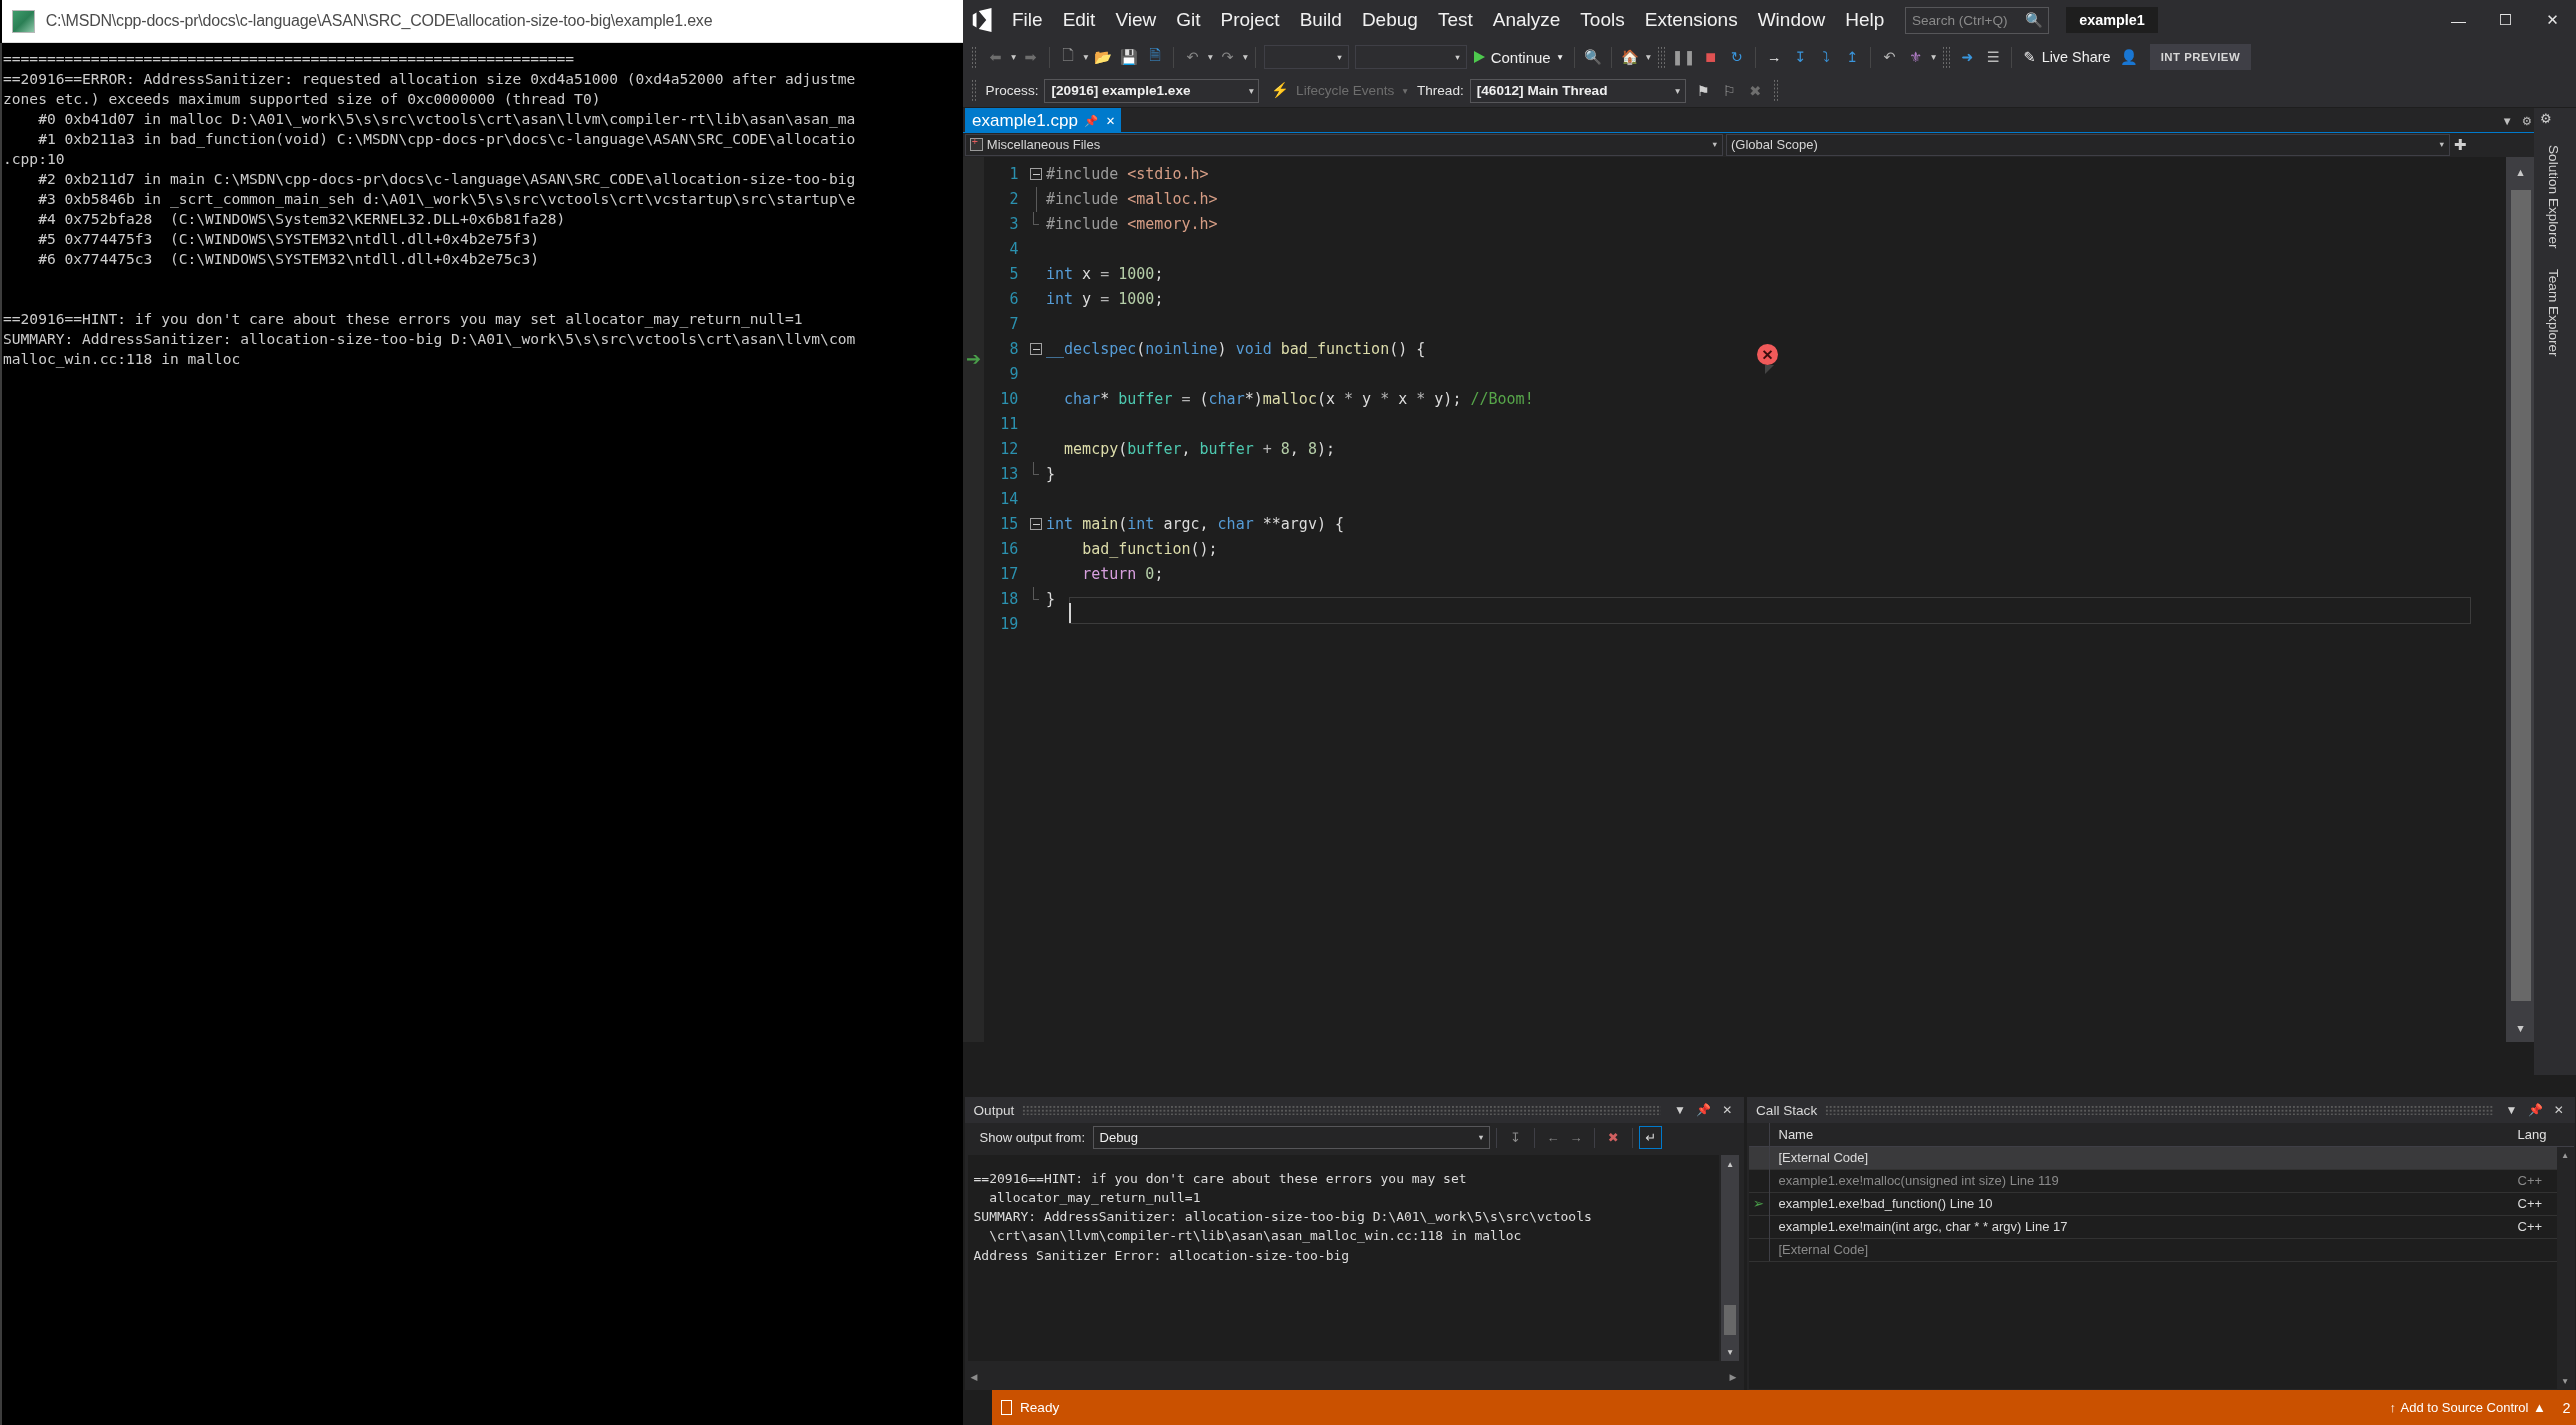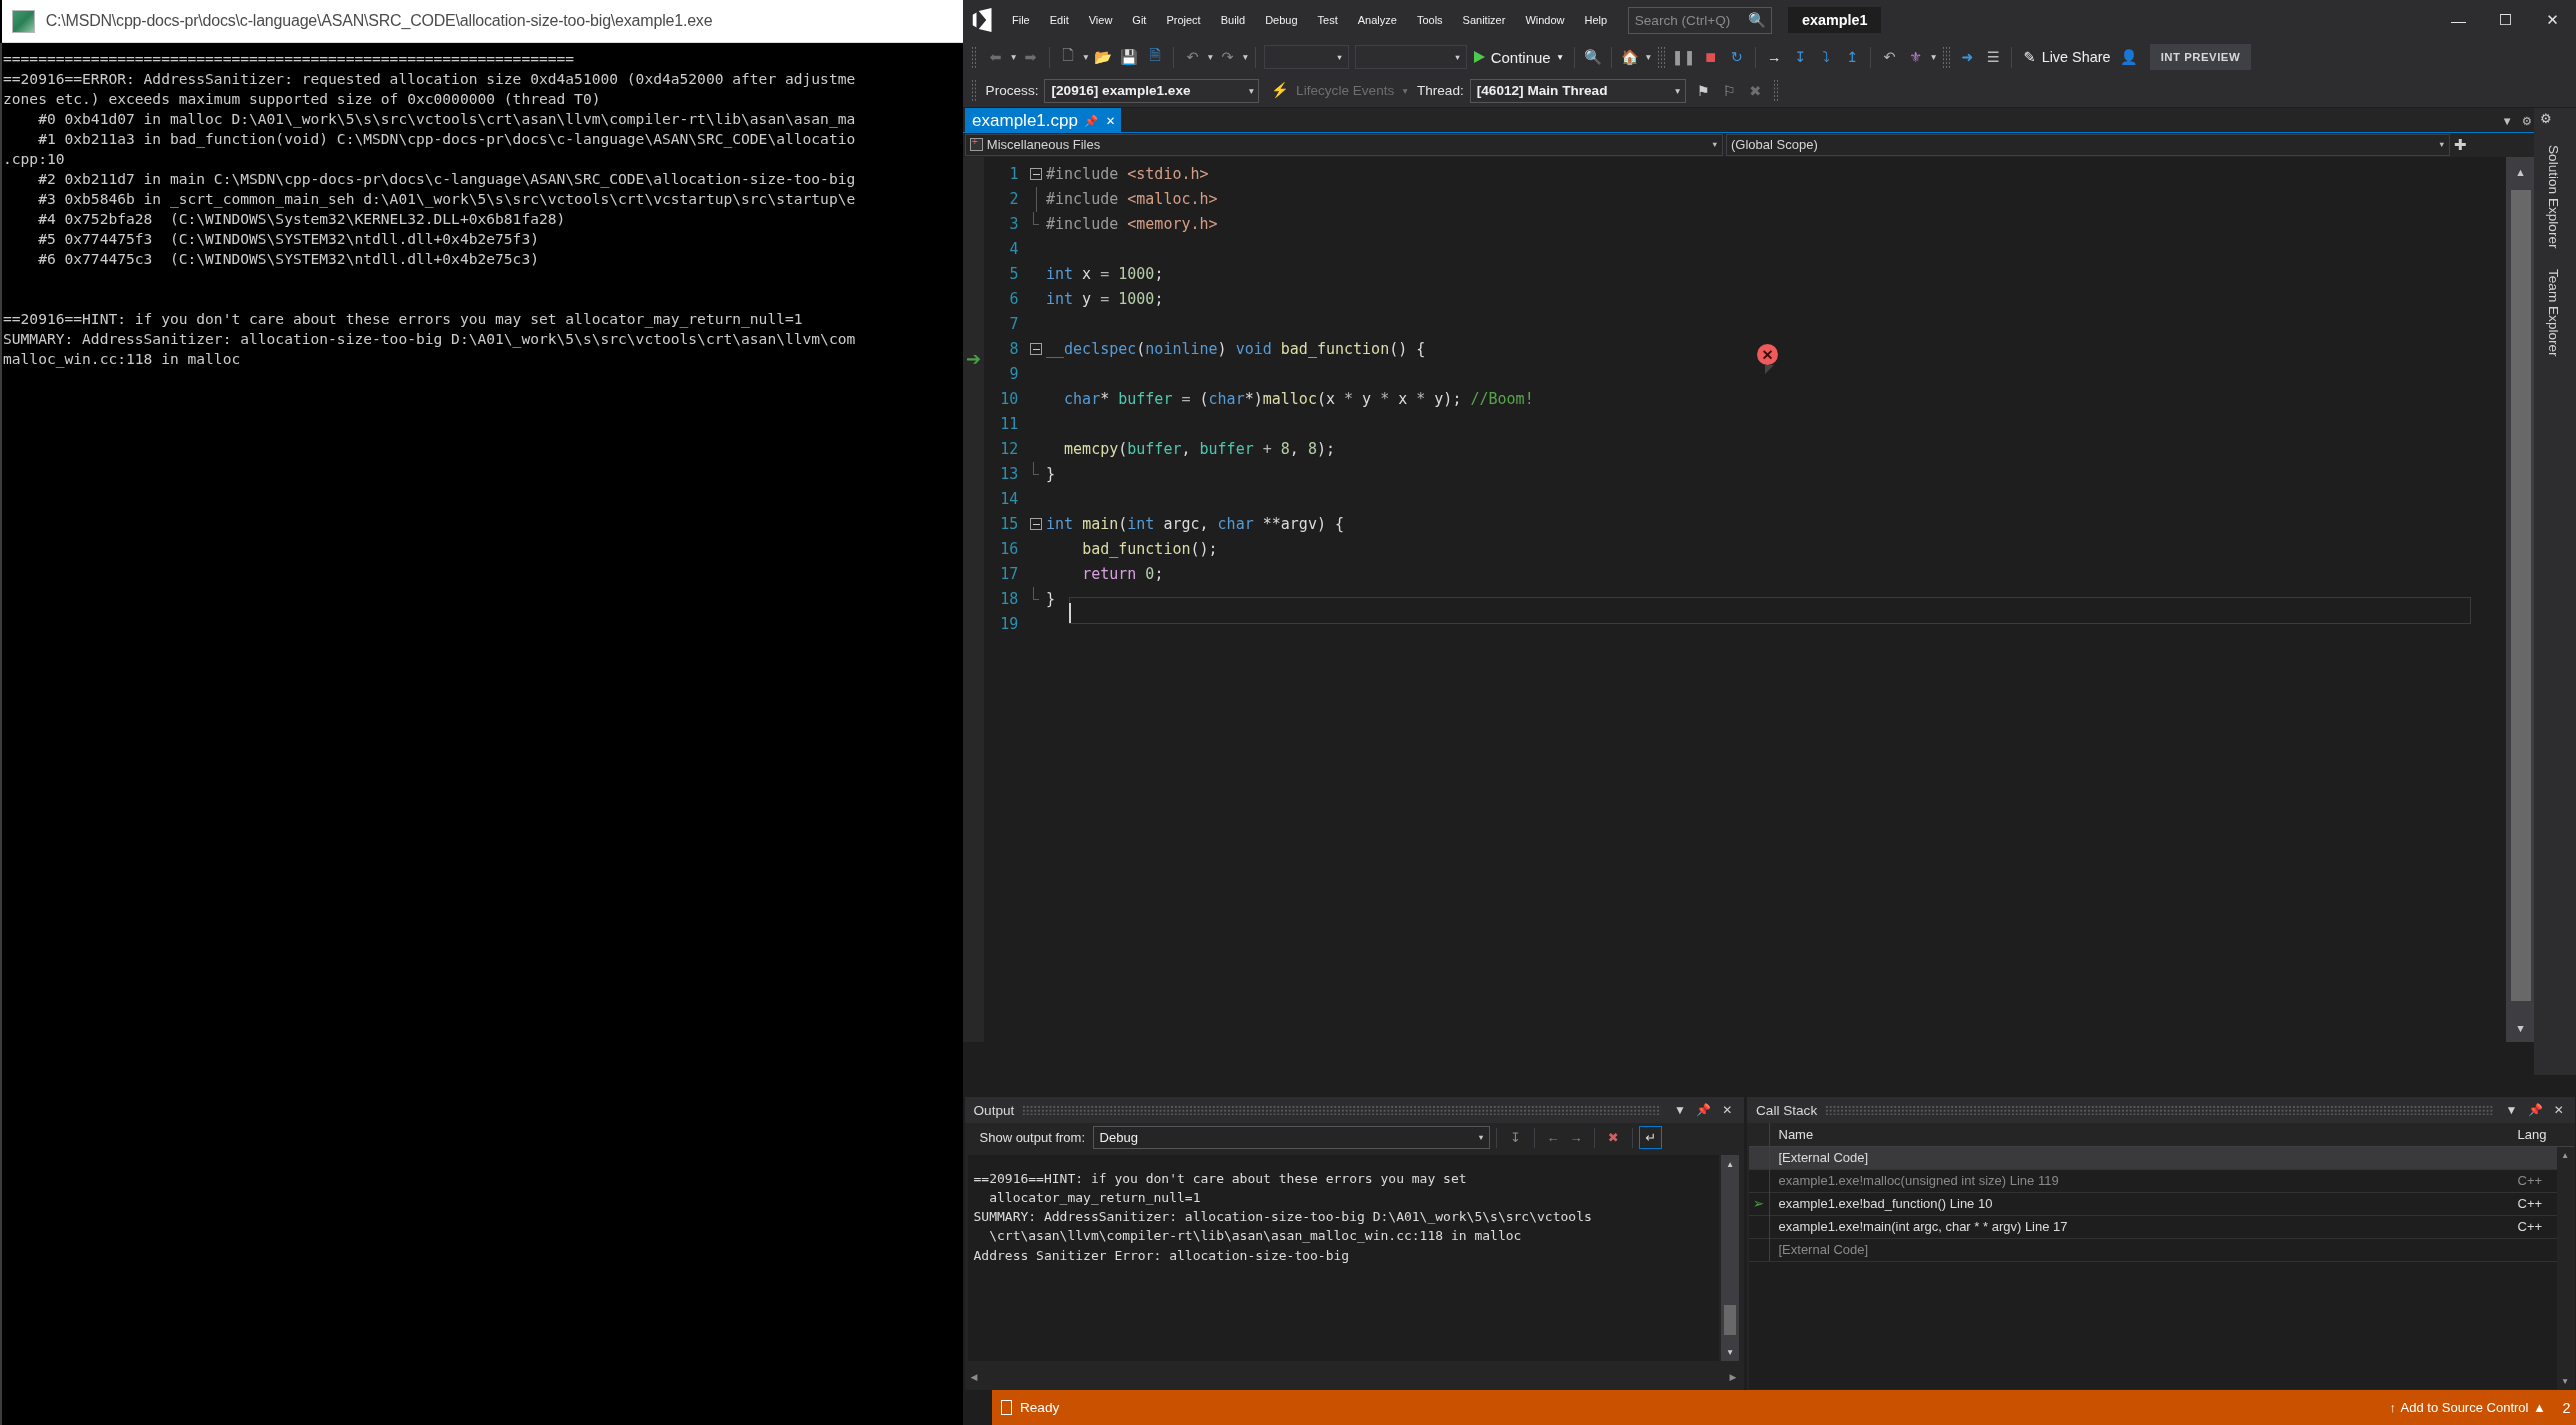--- a/index.html
+++ b/index.html
@@ -52,21 +52,21 @@
   #vs-titlebar {
     position: absolute; left: 0; top: 0; width: 1613px; height: 40px;
     background: #2d2d30; display: flex; align-items: center;
   }
   #vs-logo {
     width: 39px; height: 40px; display: flex; align-items: center; justify-content: center;
     flex: none;
   }
   #vs-logo svg { display: block; }
   .menu-item {
-    color: #f1f1f1; font-size: 11px; padding: 0 10px; height: 40px;
+    color: #f1f1f1; font-size: 19px; padding: 0 10px; height: 40px;
     display: flex; align-items: center; cursor: default; white-space: nowrap;
   }
   #vs-search {
     margin-left: 10.6px; width: 144px; height: 27px; background: #2d2d30;
     border: 0.8px solid #565659; display: flex; align-items: center;
     padding: 0 4.5px 0 6px; position: relative;
   }
   #vs-search-placeholder { color: #8a8a8a; font-size: 13.6px; flex: 1; white-space: nowrap; }
   #vs-search-icon { color: #cfcfcf; font-size: 14.4px; margin-left: 3px; }
   #vs-doc-title {
@@ -396,21 +396,21 @@
           <div class="menu-item">File</div>
           <div class="menu-item">Edit</div>
           <div class="menu-item">View</div>
           <div class="menu-item">Git</div>
           <div class="menu-item">Project</div>
           <div class="menu-item">Build</div>
           <div class="menu-item">Debug</div>
           <div class="menu-item">Test</div>
           <div class="menu-item">Analyze</div>
           <div class="menu-item">Tools</div>
-          <div class="menu-item">Sanitizer</div>
+          <div class="menu-item">Extensions</div>
           <div class="menu-item">Window</div>
           <div class="menu-item">Help</div>
         </div>
       <div id="vs-search">
         <span id="vs-search-placeholder">Search (Ctrl+Q)</span>
         <span id="vs-search-icon">🔍</span>
       </div>
       <div id="vs-doc-title">example1</div>
       <div id="vs-window-btns">
         <div class="winbtn">—</div>

